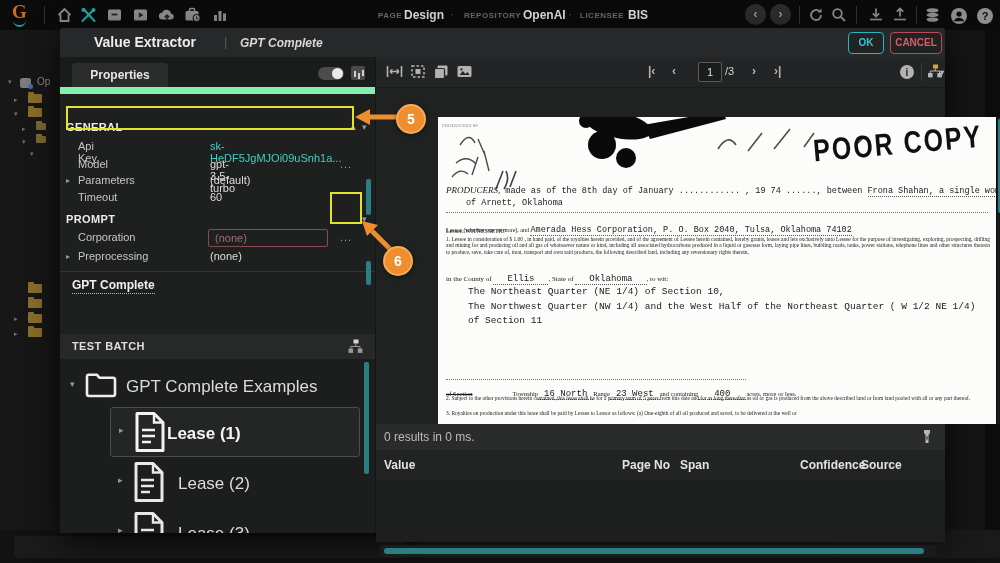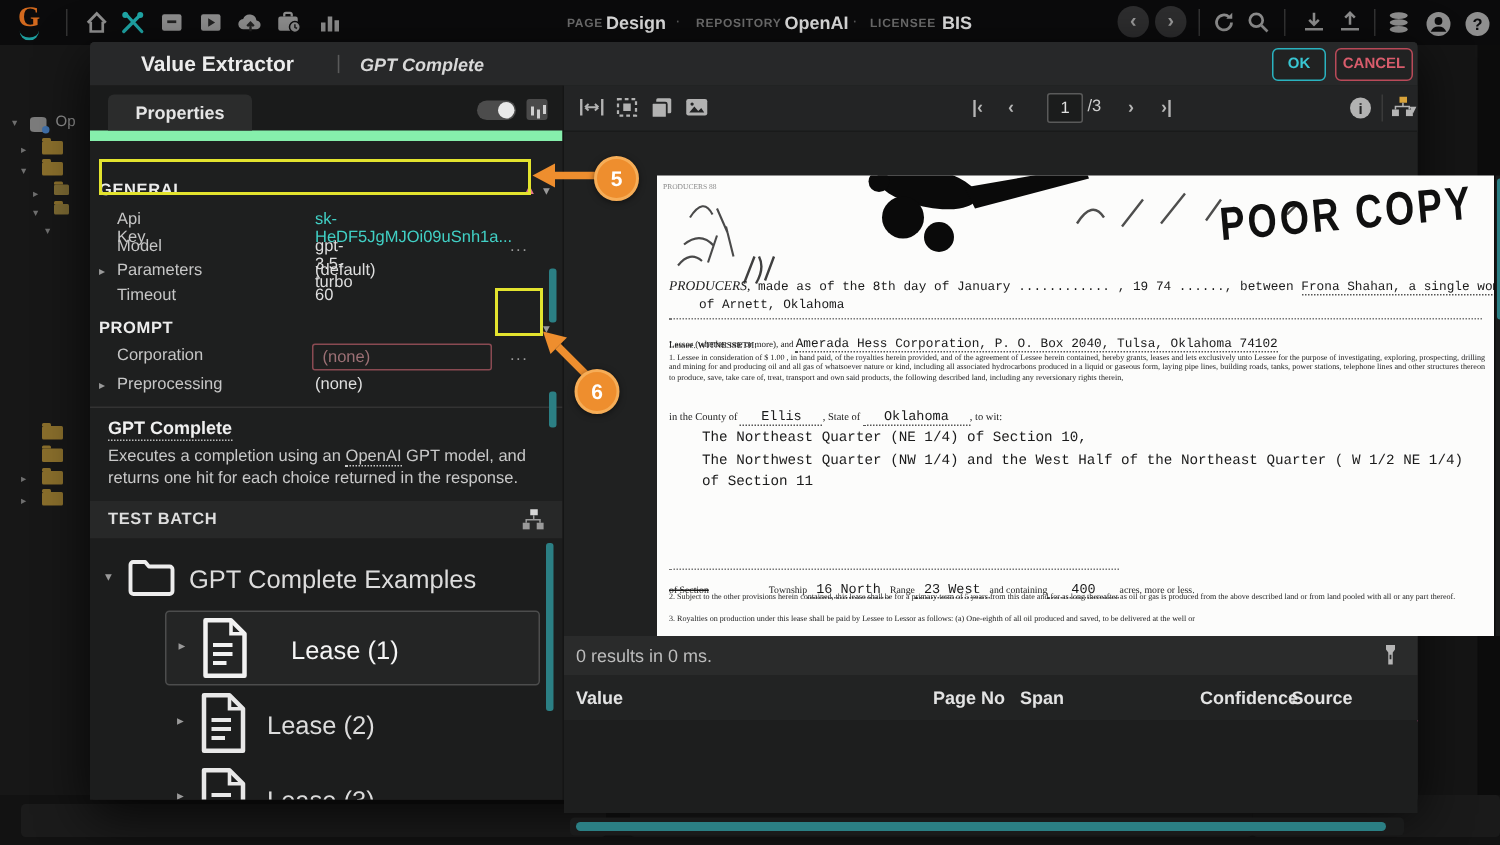--- a/index.html
+++ b/index.html
@@ -293,21 +293,20 @@
       </div>
       <div class="abs">
         <span class="pexp" style="top:195px">▸</span>
         <span class="plabel" style="top:193px">Preprocessing</span>
         <span class="pvalue" style="top:193px">(none)</span>
       </div>
 
       <div class="abs" style="left:0;top:214px;width:315px;border-top:1px solid #333"></div>
 
       <span class="help-title" style="top:221px">GPT Complete</span>
-      <div class="help-text" style="top:240px"><span>Executes a completion using an </span><span class="help-link">OpenAI</span><span> GPT model, and returns one hit for each choice returned in the response.</span></div>
 
       <div class="tb-batch" style="top:277px">
         <span>TEST BATCH</span>
         <svg class="abs" style="left:288px;top:5px" width="15" height="15" viewBox="0 0 15 15">
             <rect x="5.5" y="0.5" width="5" height="4" fill="#d8d8d8"></rect>
             <rect x="0.5" y="9.5" width="4.6" height="4.4" fill="#9a9a9a"></rect>
             <rect x="9.8" y="9.5" width="4.6" height="4.4" fill="#9a9a9a"></rect>
             <path d="M7.8 4.5v3M2.8 9.5v-2h9.2v2" fill="none" stroke="#9a9a9a" stroke-width="1"></path>
           </svg>
       </div>
@@ -321,21 +320,21 @@
           <span class="titem-lbl abs" style="left:66px;top:10px">GPT Complete Examples</span>
         </div>
 
         <div class="sel-box" style="top:48px">
           <span class="abs" style="left:8px;top:17px;font-size:9px;color:#9a9a9a">▸</span>
           <svg class="abs" style="left:22px;top:3px" width="34" height="42" viewBox="0 0 34 42">
               <path d="M4 2.5h17l9 9v28H4z" fill="none" stroke="#f2f2f2" stroke-width="3" stroke-linejoin="round"></path>
               <path d="M21 2.5v9h9" fill="none" stroke="#f2f2f2" stroke-width="2.4"></path>
               <path d="M9 19h13M9 25h13M9 31h9" stroke="#f2f2f2" stroke-width="2.6"></path>
             </svg>
-          <span class="titem-lbl abs" style="left:83px;top:16px;font-weight:normal;color:#f4f4f4">Lease (1)</span>
+          <span class="titem-lbl abs" style="left:56px;top:16px;font-weight:bold;color:#f4f4f4">Lease (1)</span>
         </div>
 
         <div class="abs" style="left:50px;top:100px;width:248px;height:46px">
           <span class="abs" style="left:8px;top:16px;font-size:9px;color:#9a9a9a">▸</span>
           <svg class="abs" style="left:22px;top:2px" width="34" height="42" viewBox="0 0 34 42">
               <path d="M4 2.5h17l9 9v28H4z" fill="none" stroke="#e8e8e8" stroke-width="3" stroke-linejoin="round"></path>
               <path d="M21 2.5v9h9" fill="none" stroke="#e8e8e8" stroke-width="2.4"></path>
               <path d="M9 19h13M9 25h13M9 31h9" stroke="#e8e8e8" stroke-width="2.6"></path>
             </svg>
           <span class="titem-lbl abs" style="left:68px;top:15px">Lease (2)</span>

